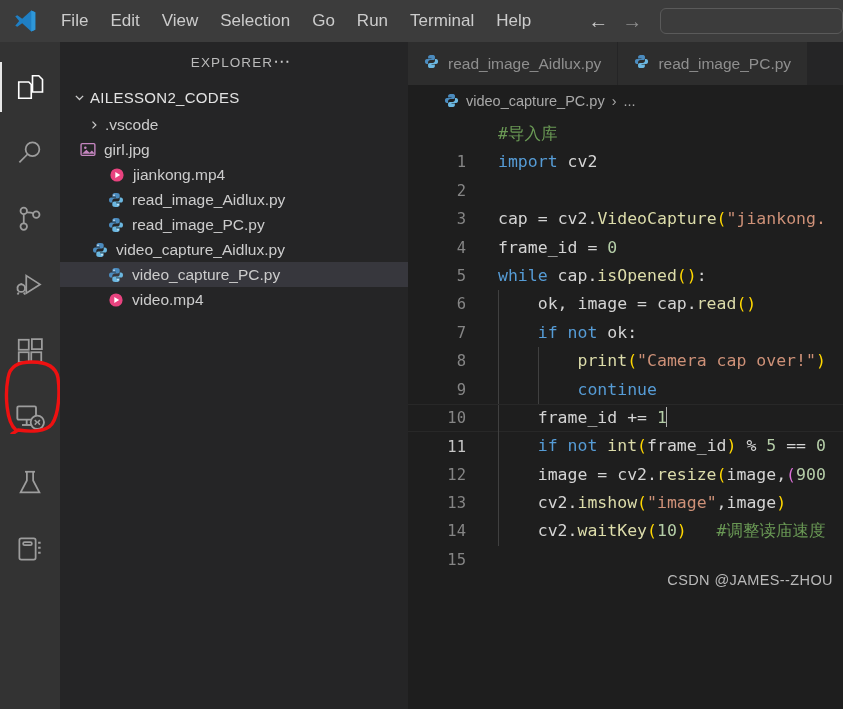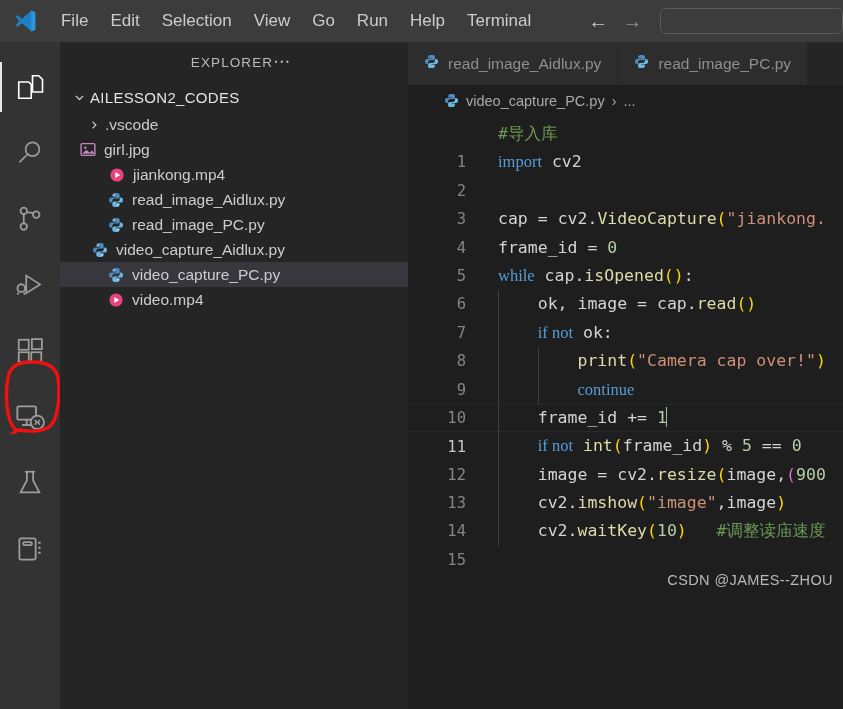--- a/index.html
+++ b/index.html
@@ -105,21 +105,21 @@
   .line.current .ltext { top: -1px; }
   .cursor {
     display: inline-block; width: 1.5px; height: 20px; background: #aeafad;
     vertical-align: -4px; margin-left: -1px;
   }
   .ig { 
     position: absolute; top: 0; width: 1px; height: 28.4px; background: #404040;
   }
   
   .t-com  { color: #6a9955; }
-  .t-kw   { color: #569cd6; font-family: Liberation Serif, serif; }
+  .t-kw   { color: #569cd6; }
   .t-fn   { color: #dcdcaa; }
   .t-str  { color: #ce9178; }
   .t-num  { color: #b5cea8; }
   .t-pl   { color: #d4d4d4; }
   .t-pr   { color: #ffd700; }
   .t-pr2  { color: #da70d6; }
   .t-op   { color: #d4d4d4; }
 
   
   .watermark {
@@ -138,26 +138,26 @@
   <div class="titlebar">
     <div class="vscode-logo">
       <svg width="26" height="26" viewBox="0 0 24 24">
         <path d="M17.8 2.2 9.4 10 4.9 6.6 3 7.6l3.6 4.4L3 16.4l1.9 1 4.5-3.4 8.4 7.8L21.5 20V4z" fill="#1f7fc4"></path>
         <path d="M17.8 2.2 21.5 4v16l-3.7 1.8z" fill="#2e97d9"></path>
       </svg>
     </div>
     <div class="menu">
       <div class="menu-item">File</div>
       <div class="menu-item">Edit</div>
+      <div class="menu-item">View</div>
       <div class="menu-item">Selection</div>
-      <div class="menu-item">View</div>
       <div class="menu-item">Go</div>
       <div class="menu-item">Run</div>
+      <div class="menu-item">Terminal</div>
       <div class="menu-item">Help</div>
-      <div class="menu-item">Terminal</div>
     </div>
     <div class="nav-arrows">
       <span class="arrow">←</span>
       <span class="arrow fwd">→</span>
     </div>
     <div class="searchbox" title=""></div>
   </div>
 
   <div class="activitybar">
 

